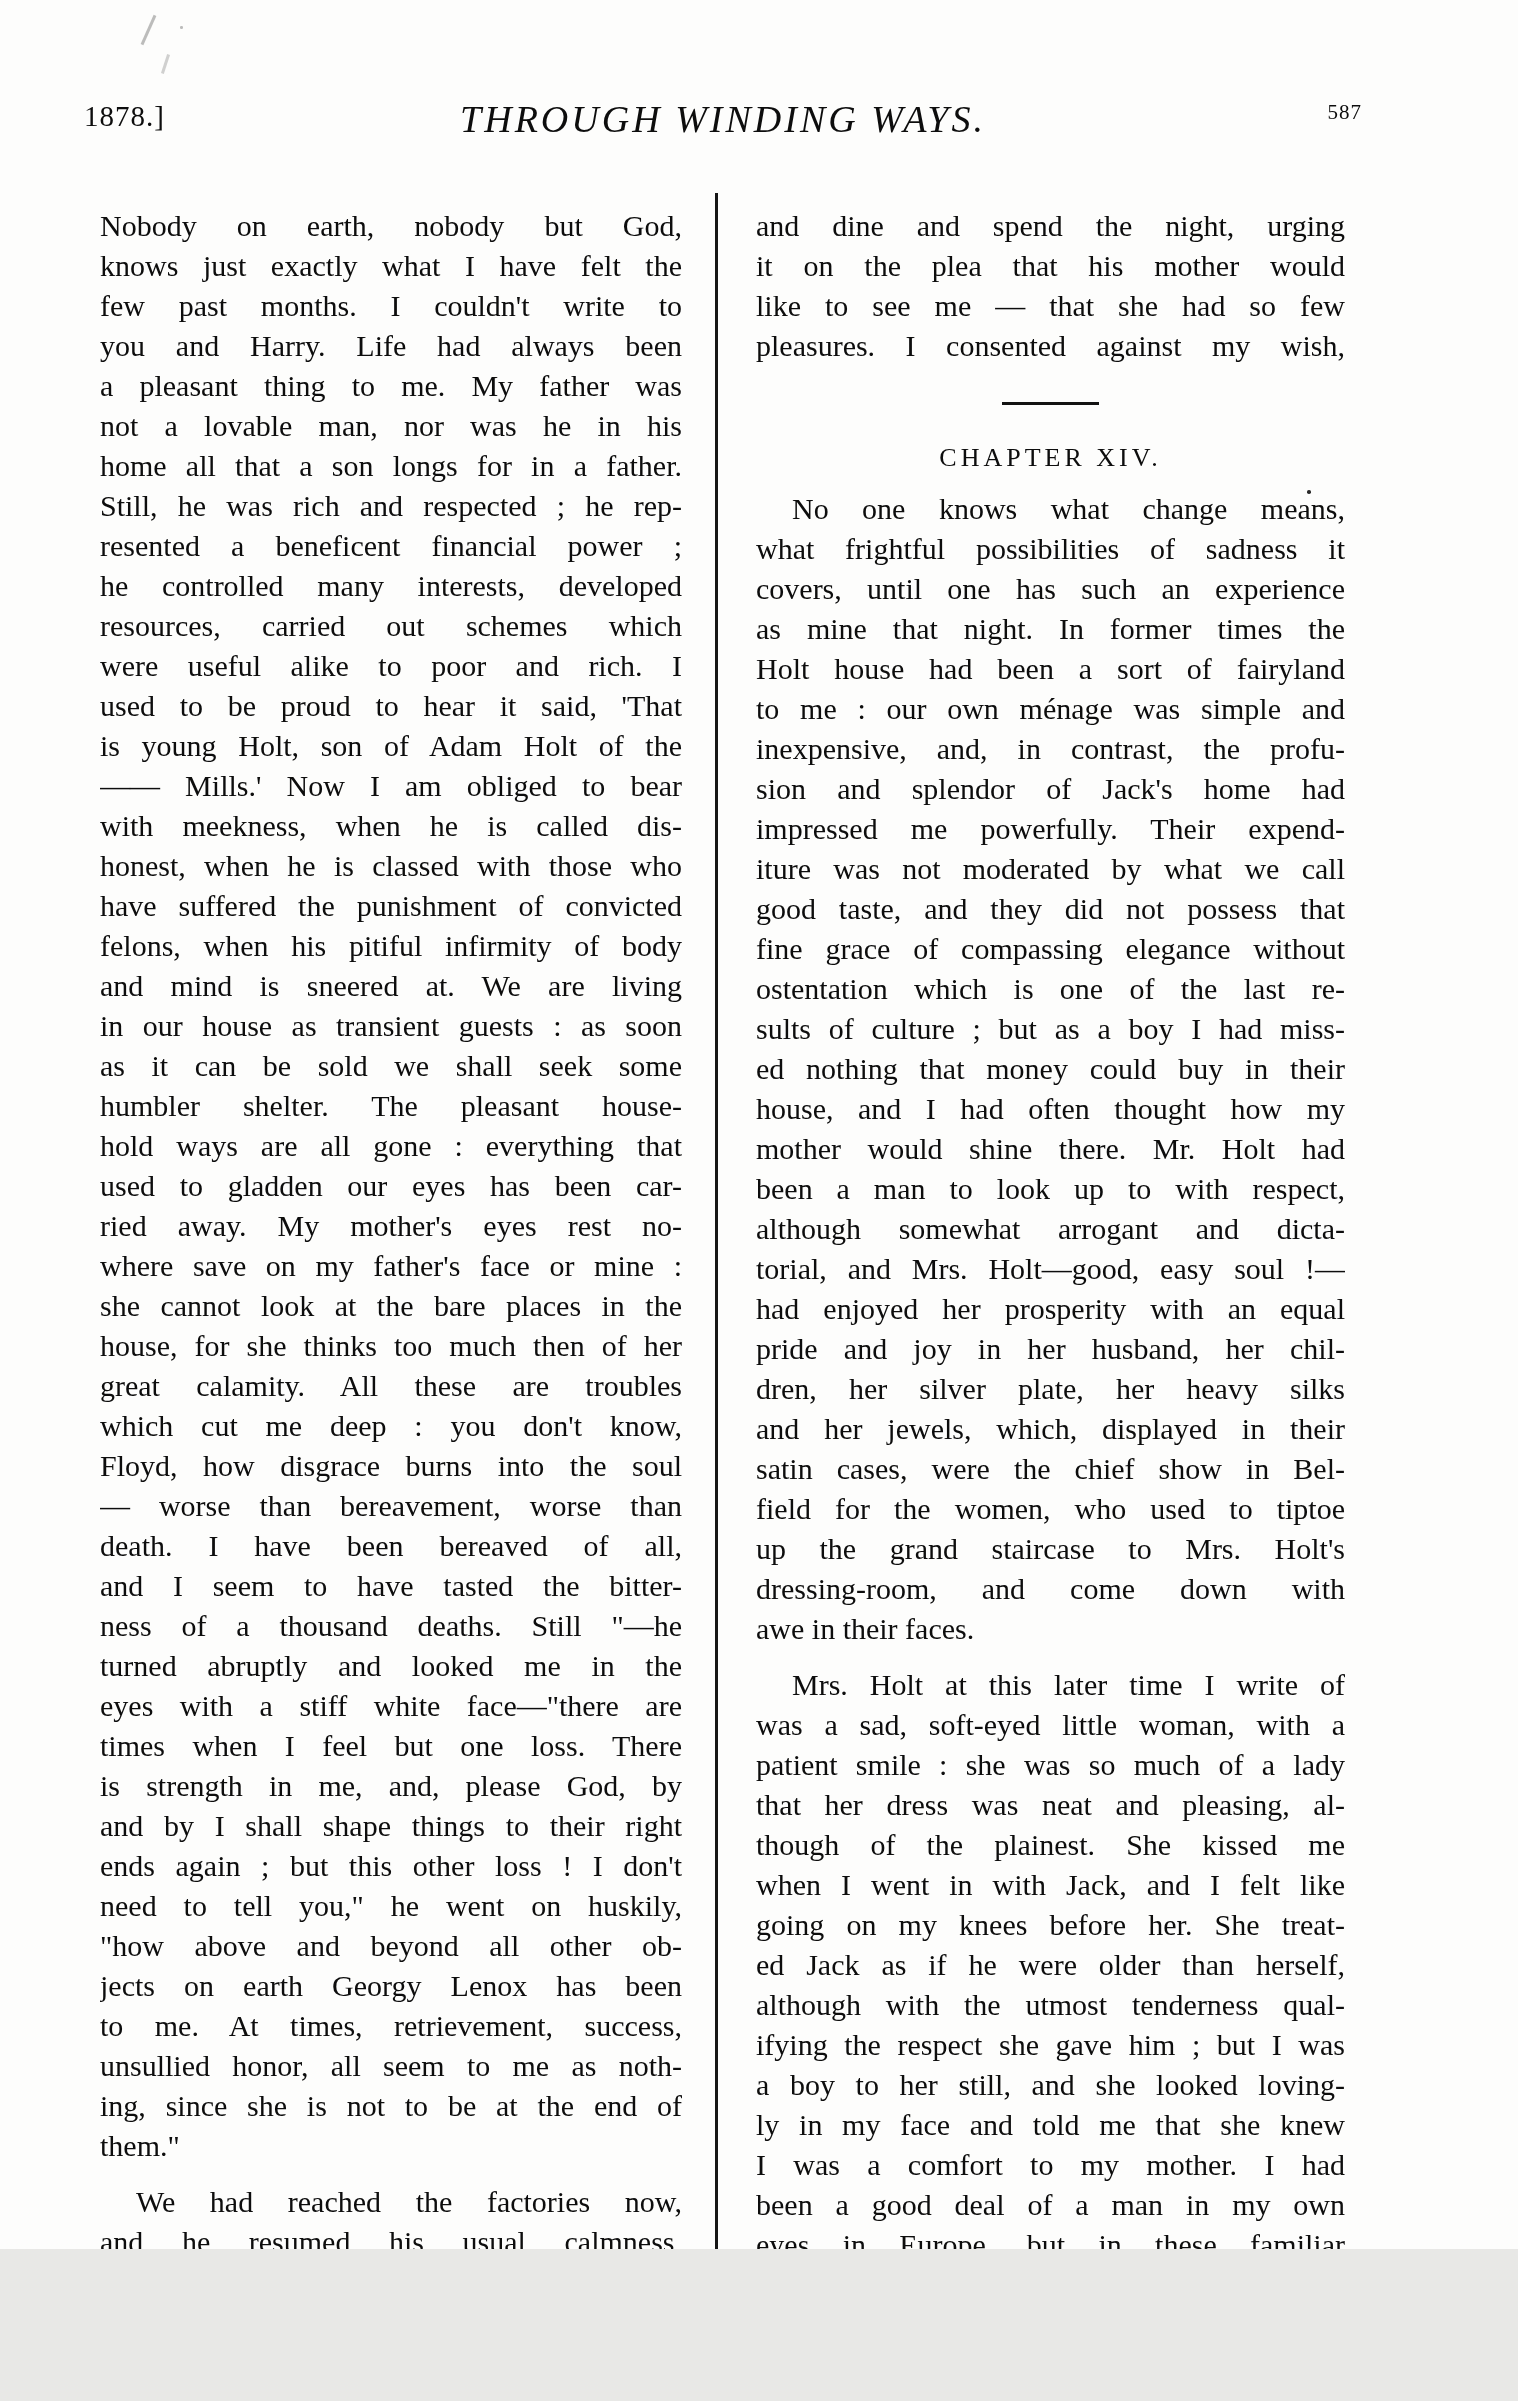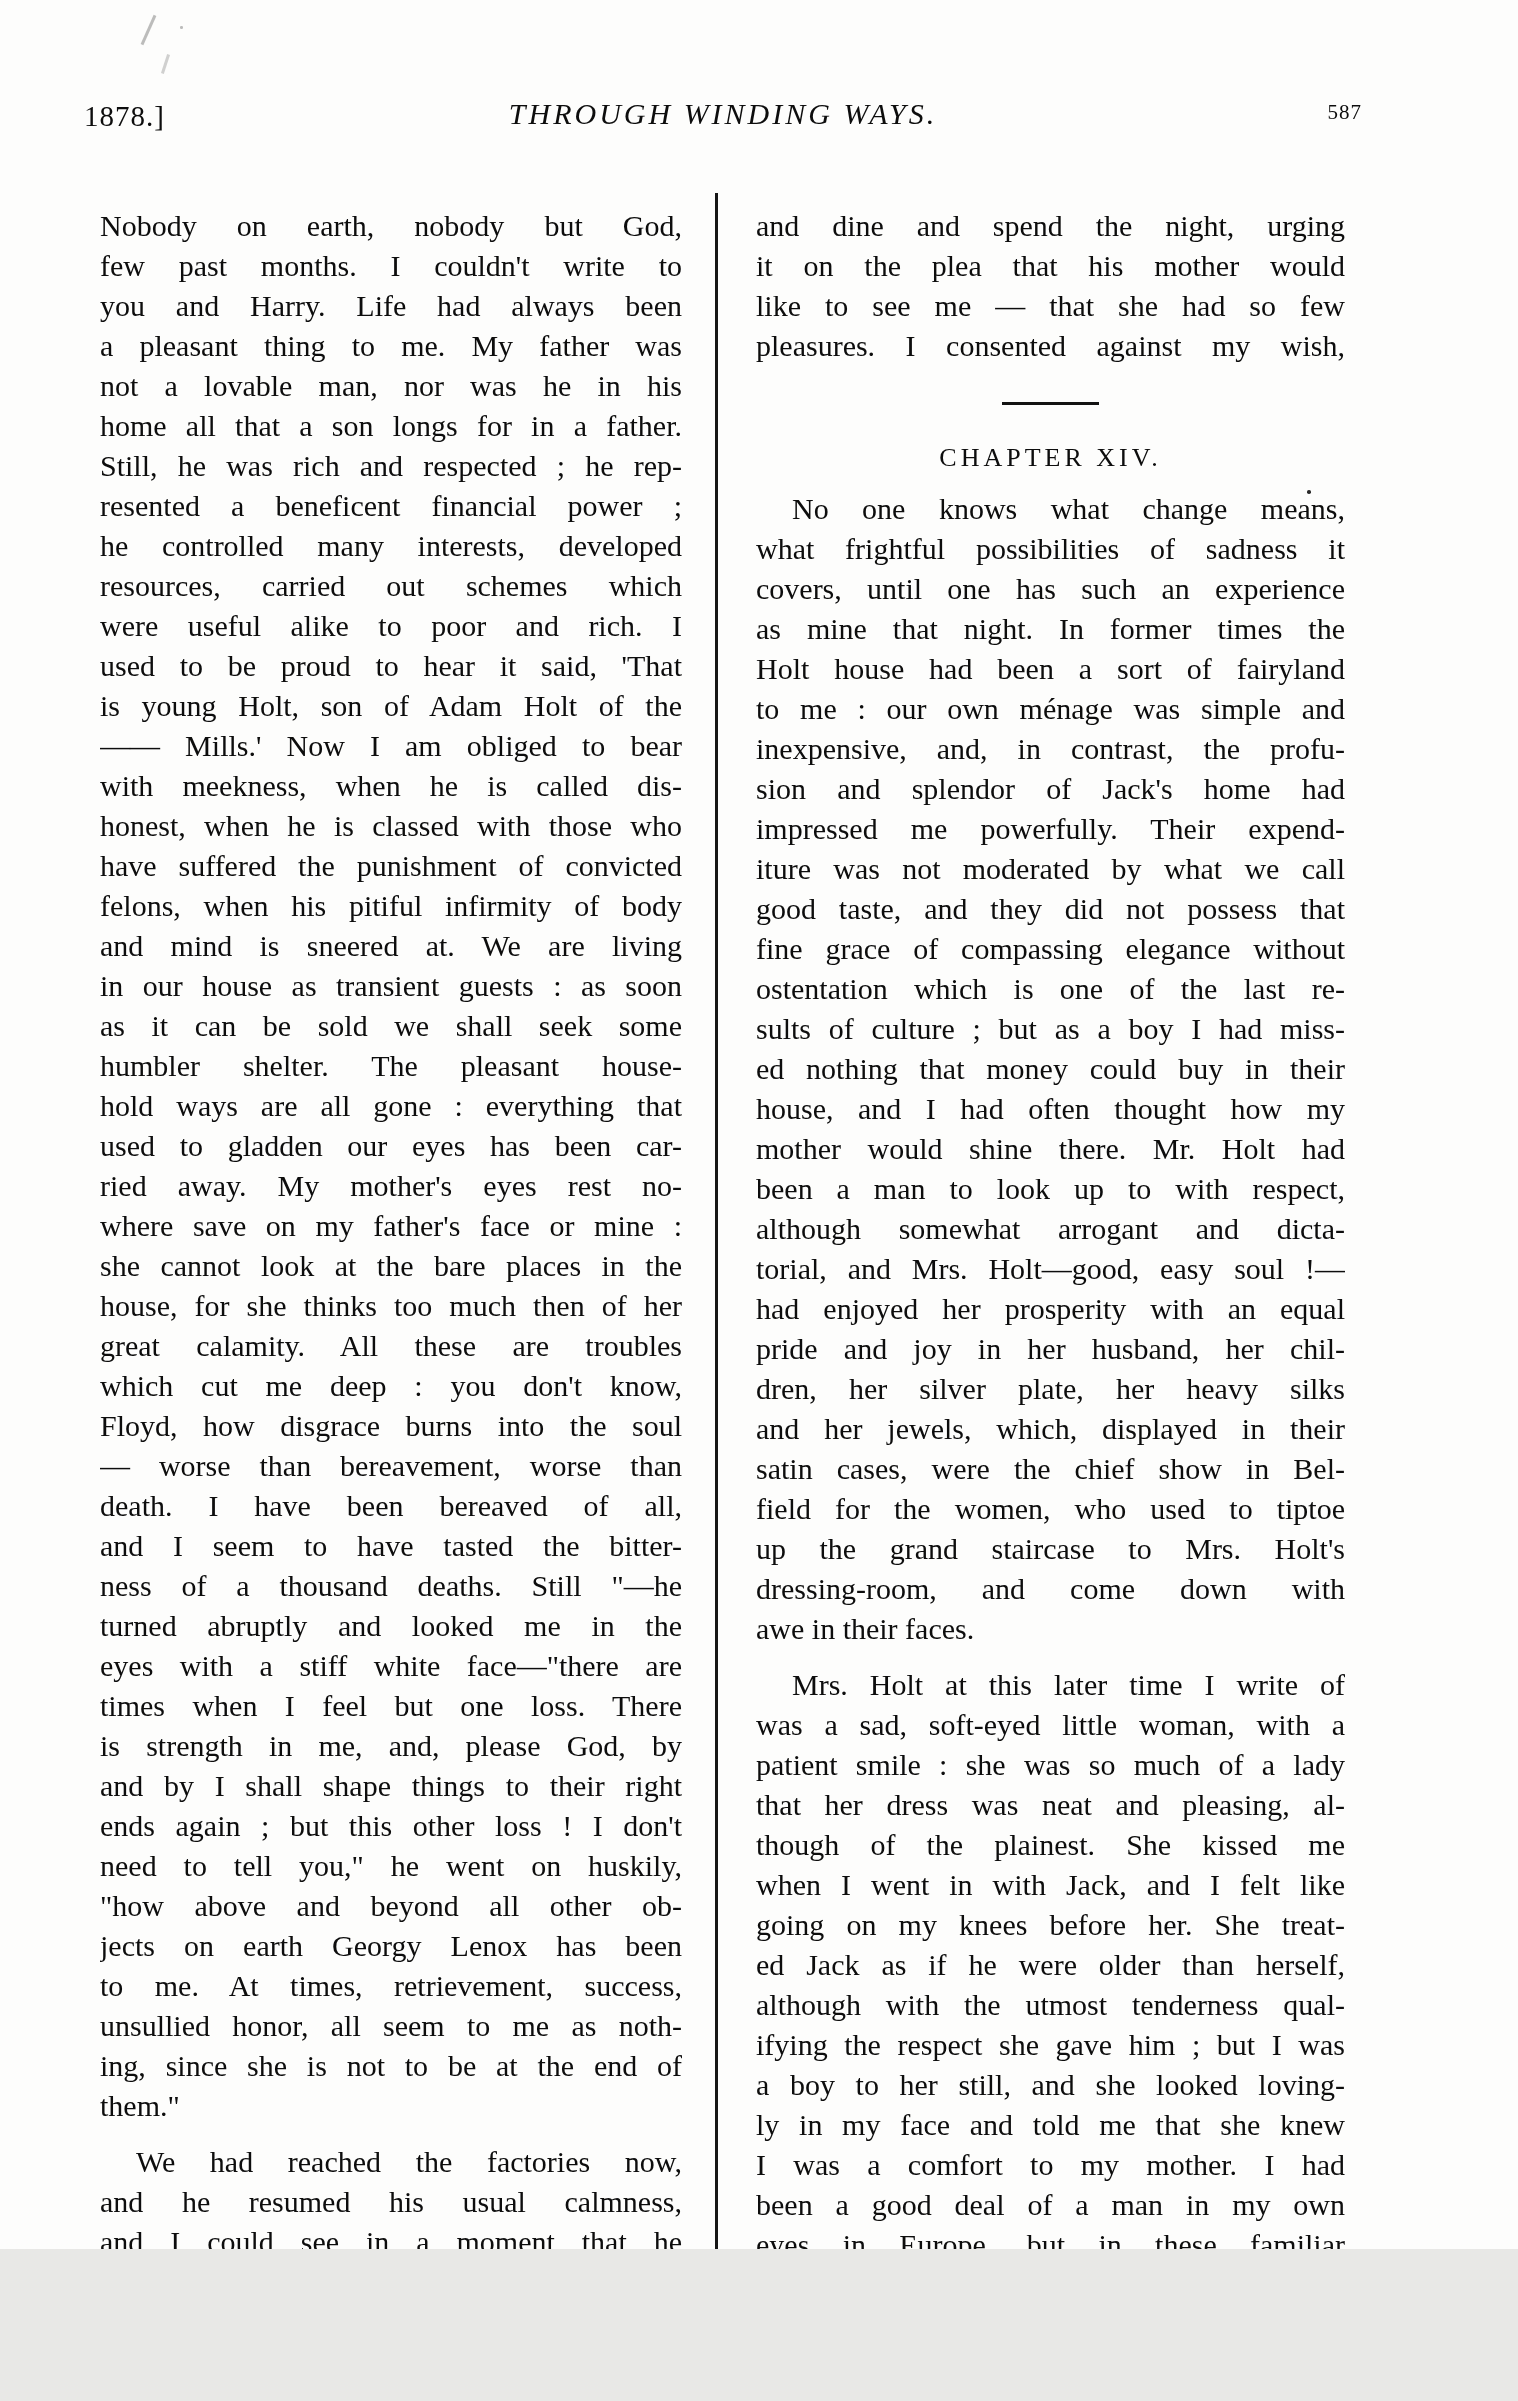--- a/index.html
+++ b/index.html
@@ -24,21 +24,21 @@
     left: 0;
     top: 3px;
     font-size: 29px;
     letter-spacing: 1px;
   }
   .running-title {
     position: absolute;
     left: 50%;
     top: 0;
     transform: translateX(-50%);
-    font-size: 30px;
+    font-size: 38px;
     font-style: italic;
     letter-spacing: 3px;
     white-space: nowrap;
   }
   .page-number {
     position: absolute;
     right: 0;
     top: 3px;
     font-size: 21px;
     letter-spacing: 1px;
@@ -95,20 +95,21 @@
 
   <div class="header-band">
     <span class="year-marker">1878.]</span>
     <span class="running-title">THROUGH WINDING WAYS.</span>
     <span class="page-number">587</span>
   </div>
 
   <div class="col col-left">
       <div class="para">
         <div class="tline">Nobody on earth, nobody but God,</div>
+        <div class="tline">knows just exactly what I have felt the</div>
         <div class="tline">few past months. I couldn't write to</div>
         <div class="tline">you and Harry. Life had always been</div>
         <div class="tline">a pleasant thing to me. My father was</div>
         <div class="tline">not a lovable man, nor was he in his</div>
         <div class="tline">home all that a son longs for in a father.</div>
         <div class="tline">Still, he was rich and respected ; he rep-</div>
         <div class="tline">resented a beneficent financial power ;</div>
         <div class="tline">he controlled many interests, developed</div>
         <div class="tline">resources, carried out schemes which</div>
         <div class="tline">were useful alike to poor and rich. I</div>

